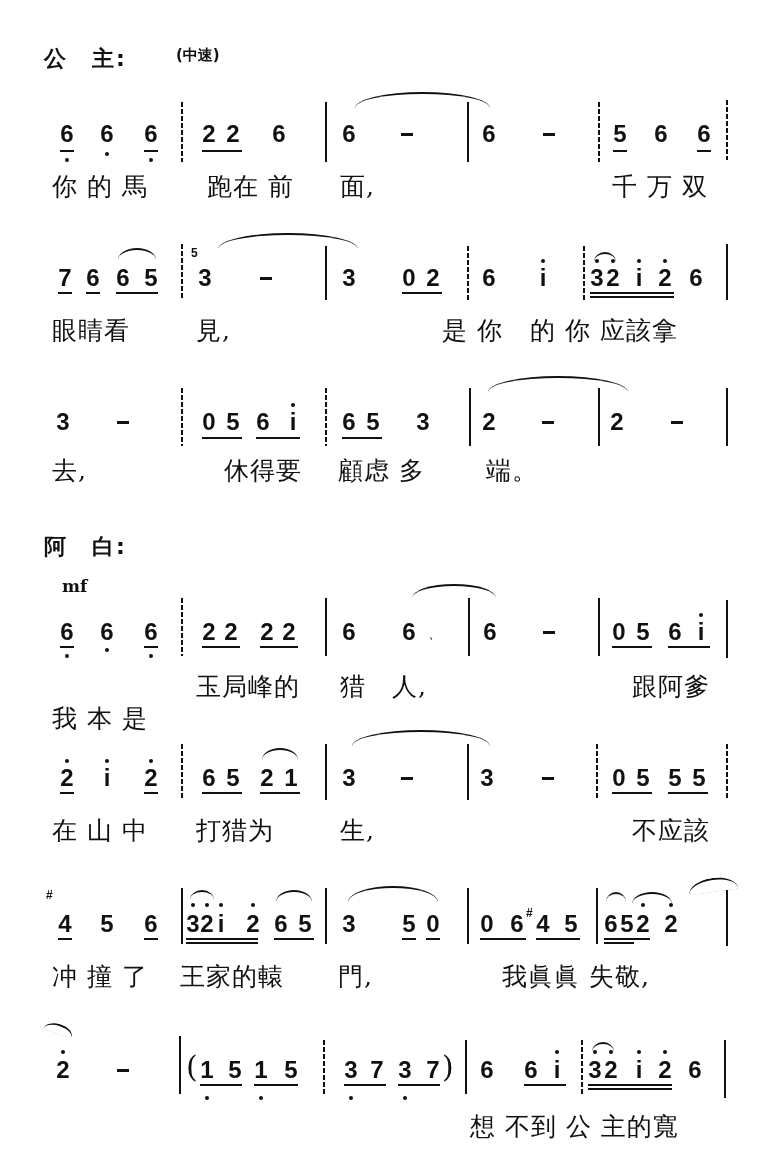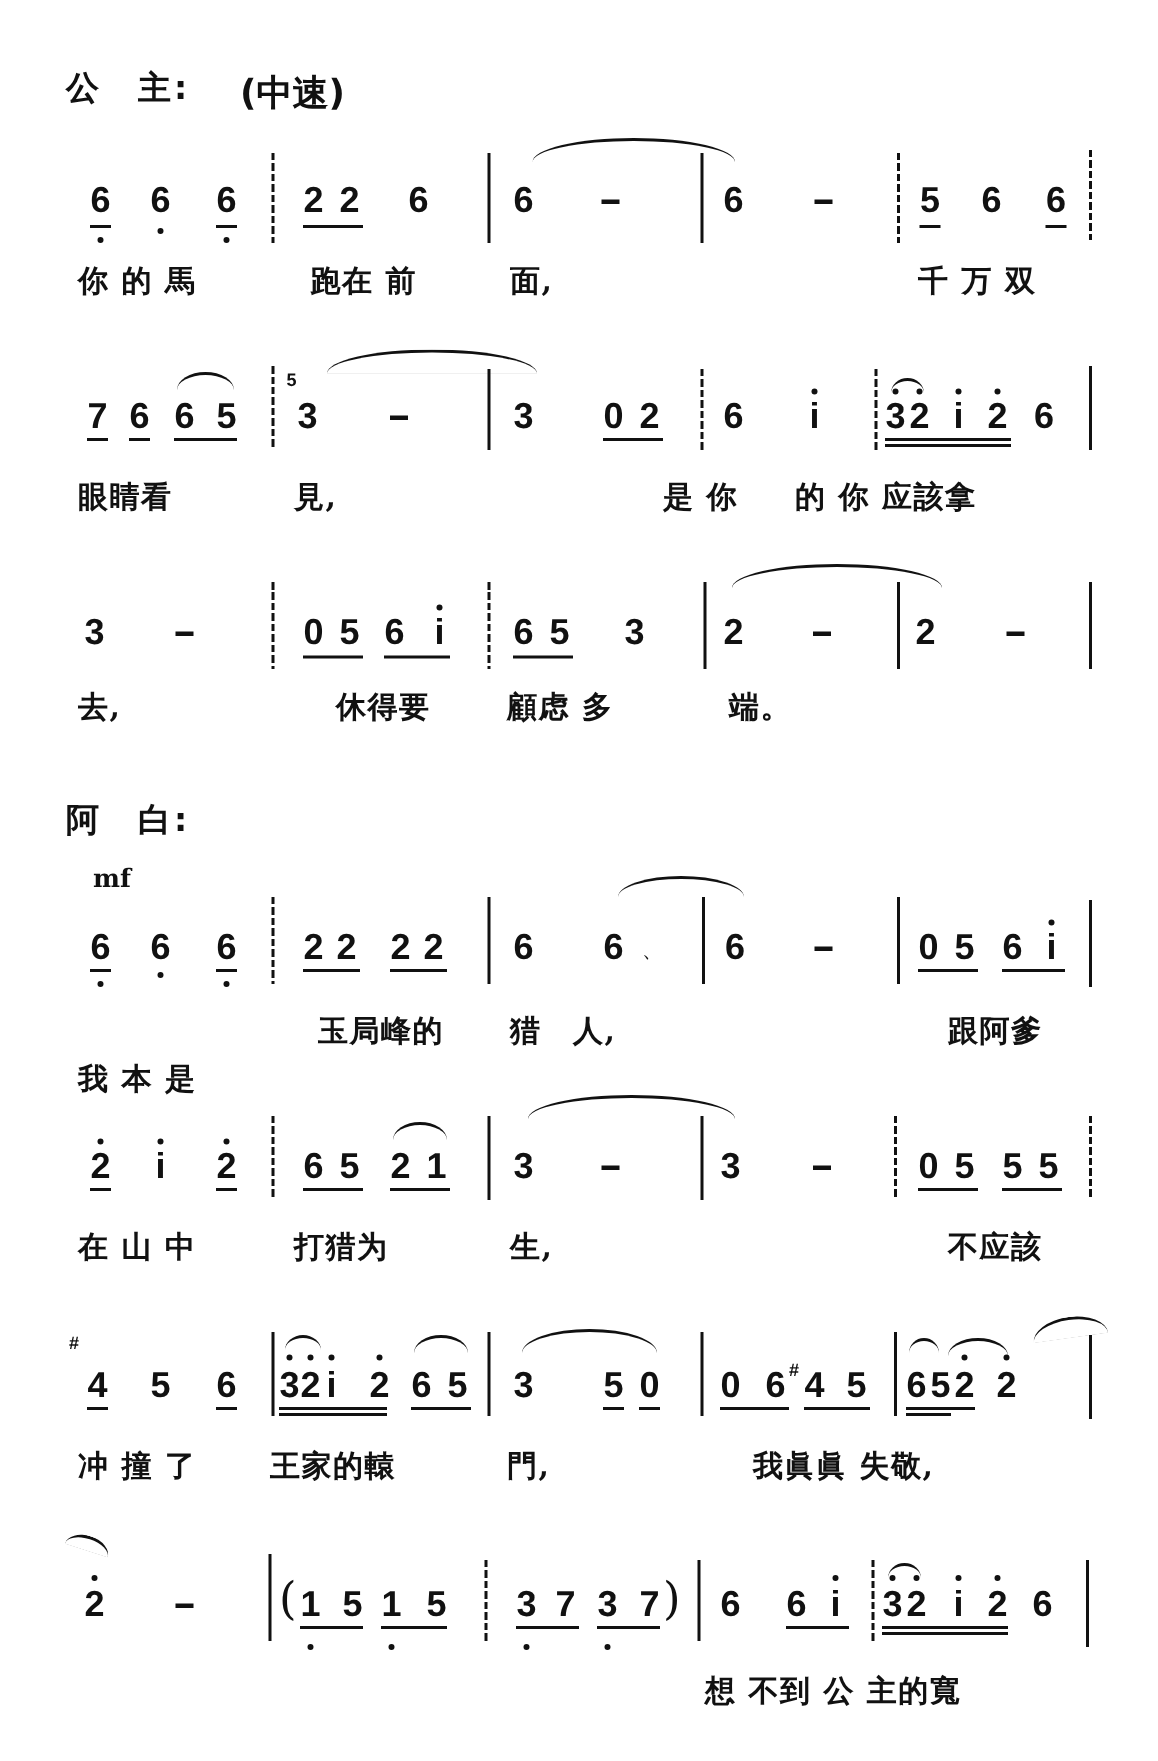--- a/index.html
+++ b/index.html
@@ -1,30 +1,30 @@
 <!DOCTYPE html>
 <html><head>
 <meta charset="utf-8">
 <style>
   html, body { margin:0; padding:0; background:#ffffff; }
   body { width:772px; height:1174px; position:relative; overflow:hidden;
          font-family:"DejaVu Sans", sans-serif; color:#111; }
   .abs { position:absolute; }
   .hdr { font-size:22px; font-weight:bold; letter-spacing:2px; }
-  .tempo { font-size:24px; font-weight:bold; }
+  .tempo { font-size:15px; font-weight:bold;margin-left:16px; }
   .dyn { font-family:"DejaVu Serif", serif; font-size:17px; font-weight:bold; }
   .n { position:absolute; font-family:"Liberation Sans", sans-serif; font-weight:bold; font-size:24px; line-height:24px; width:18px; text-align:center; }
   .dash { position:absolute; width:12px; height:3px; background:#111; }
   .dot-up { position:absolute; width:4px; height:4px; border-radius:50%; background:#111; }
   .dot-dn { position:absolute; width:4px; height:4px; border-radius:50%; background:#111; }
   .ul { position:absolute; height:2px; background:#111; }
   .bar { position:absolute; width:2px; background:#111; }
   .bar.dashed { background:repeating-linear-gradient(#111 0 5px, transparent 5px 7px); }
   .slur { position:absolute; border-top:2.5px solid #111; border-radius:50% 50% 0 0 / 100% 100% 0 0; }
-  .lyr { position:absolute; font-family:"DejaVu Serif", serif; font-weight:bold; font-size:20px; line-height:26px; white-space:nowrap; letter-spacing:1px;text-align:center; }
+  .lyr { position:absolute; font-family:"DejaVu Serif", serif; font-weight:normal; font-size:25px; line-height:26px; white-space:nowrap; letter-spacing:1px;text-align:center; }
   .small { position:absolute; font-family:"Liberation Sans", sans-serif; font-weight:bold; font-size:12px; }
   .paren { position:absolute; font-family:"DejaVu Serif", serif; font-size:30px; line-height:30px; }
 </style>
 </head>
 <body>
 
 <div class="abs hdr" style="left:44px;top:44px;">公　主:</div>
 <div class="abs tempo" style="left:160px;top:46px;">(中速)</div>
 
 <div>
@@ -168,21 +168,21 @@
   <span class="n" style="left:610px;top:620px;">0</span>
   <span class="n" style="left:634px;top:620px;">5</span>
   <span class="ul" style="left:612px;top:646px;width:40px;"></span>
   <span class="n" style="left:666px;top:620px;">6</span>
   <span class="n" style="left:692px;top:620px;">i</span>
   <span class="dot-up" style="left:699px;top:613px;"></span>
   <span class="ul" style="left:668px;top:646px;width:42px;"></span>
   <span class="bar" style="left:726px;top:600px;height:58px;"></span>
 
   <span class="lyr" style="left:52px;top:678px;margin-top:28px;">我 本 是</span>
-  <span class="lyr" style="left:212px;top:674px;">玉局峰的</span>
+  <span class="lyr" style="left:196px;top:674px;">玉局峰的</span>
   <span class="lyr" style="left:340px;top:674px;">猎　人,</span>
   <span class="lyr" style="left:632px;top:674px;">跟阿爹</span>
 </div>
 
 <div>
   <span class="n" style="left:58px;top:766px;">2</span>
   <span class="dot-up" style="left:65px;top:759px;"></span>
   <span class="ul" style="left:60px;top:792px;width:14px;"></span>
   <span class="n" style="left:98px;top:766px;">i</span>
   <span class="dot-up" style="left:105px;top:759px;"></span>

